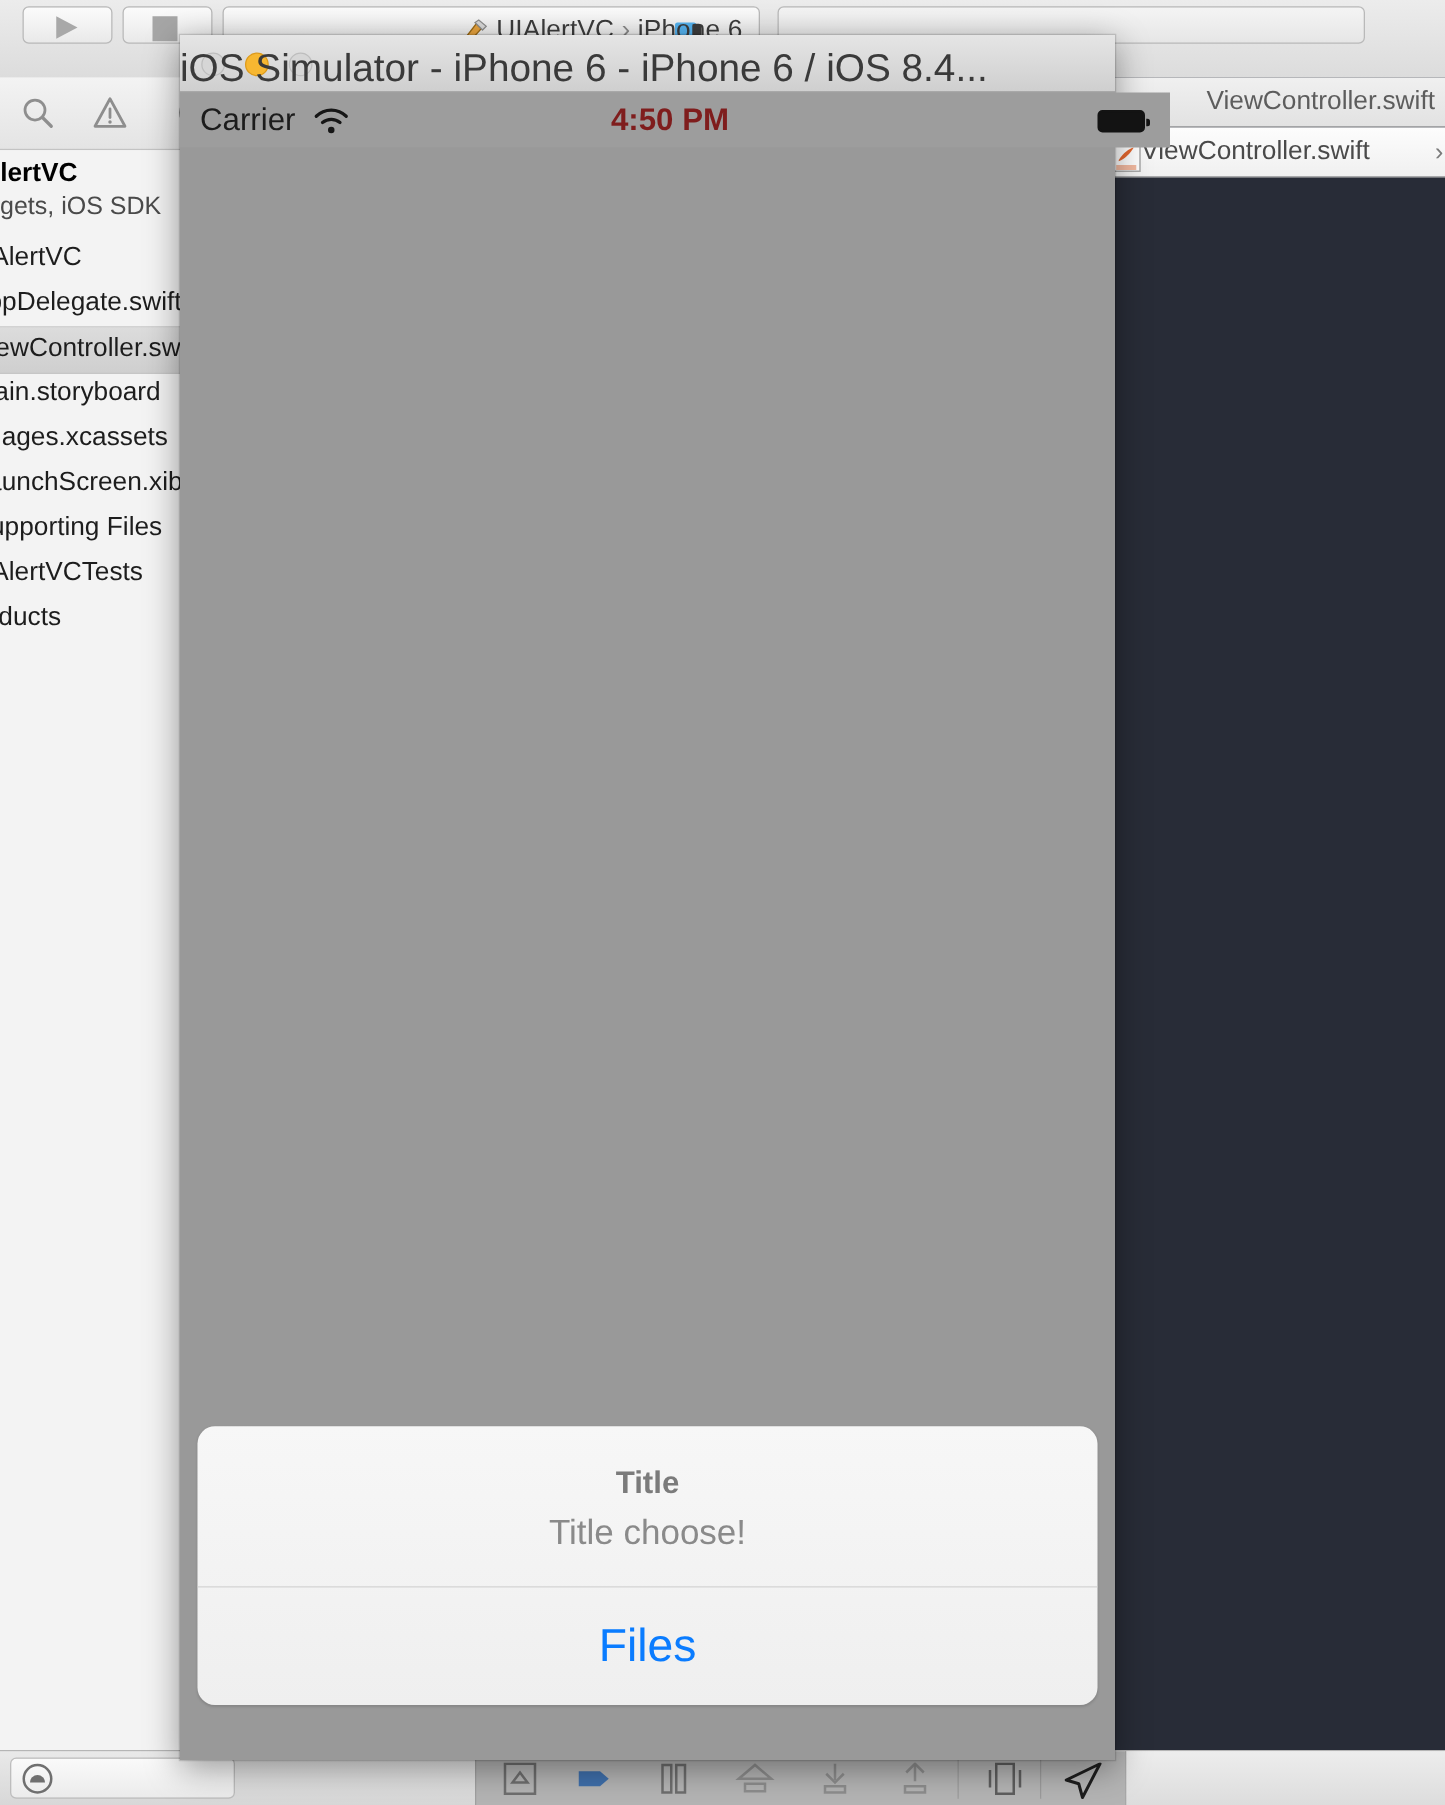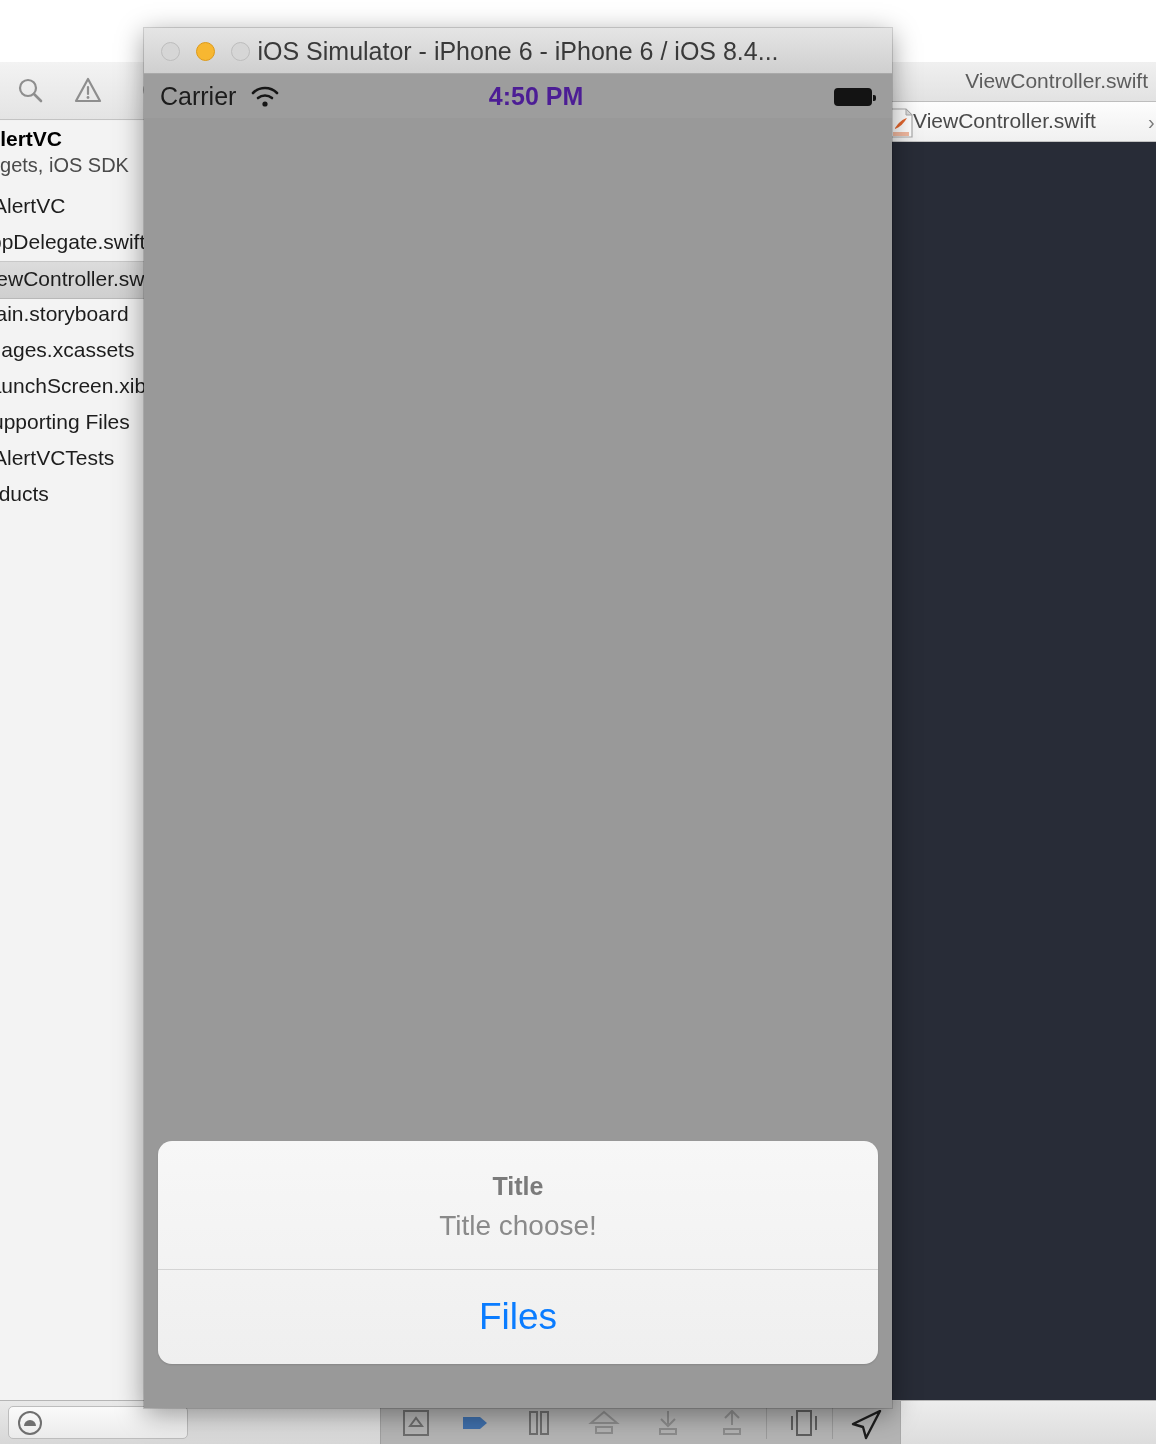--- a/index.html
+++ b/index.html
@@ -278,50 +278,51 @@
     border-radius: 50%;
     box-sizing: border-box;
   }
   #tl-close    { left: 17px; background: #d6d6d6; border: 1px solid #bdbdbd; }
   #tl-minimize { left: 52px; background: #f7b731; border: 1px solid #dd9a19; }
   #tl-zoom     { left: 87px; background: #d6d6d6; border: 1px solid #bdbdbd; }
   #sim-title {
     position: absolute;
     left: 0; top: 9px;
     width: 748px;
-    text-align: center;
-    font-size: 25px;
+    text-align: left;
+    font-size: 31px;
     color: #3a3a3a;
     white-space: nowrap;
   }
 
   #sim-statusbar {
     position: absolute;
     left: 0; top: 46px;
     width: 748px; height: 44px;
     background: #9d9d9d;
+    padding-left: 44px;
   }
   #sb-carrier {
     position: absolute;
     left: 16px; top: 8px;
     font-size: 25px;
     color: #1c1c1c;
     white-space: nowrap;
   }
   #sb-wifi {
     position: absolute;
     left: 107px; top: 12px;
   }
   #sb-time {
     position: absolute;
     left: 0; top: 8px;
     width: 784px;
     text-align: center;
     font-size: 25px;
-    color: #4c1d95;
+    color: #7f1d1d;
     font-weight: bold;
   }
   #sb-battery {
     position: absolute;
     right: 20px; top: 14px;
     width: 38px; height: 18px;
     border: 2px solid #131313;
     border-radius: 4px;
     background: #131313;
     box-sizing: border-box;
@@ -397,20 +398,46 @@
     font-weight: bold;
     color: #0a7cff;
     cursor: pointer;
   }
 </style>
 </head>
 <body>
 
 <div id="xcode-window">
 
+  <div id="xcode-toolbar">
+
+    <div class="tb-capsule" id="run-button">
+      <span class="tri-play"></span>
+    </div>
+
+    <div class="tb-capsule" id="stop-button">
+      <span class="sq-stop"></span>
+    </div>
+
+    <div class="tb-capsule" id="scheme-capsule">
+      <svg id="xcode-app-icon" viewBox="0 0 22 20">
+        <path d="M2 17 L12 4 L16 8 L6 19 Z" fill="#e8a33d" stroke="#9c6b16" stroke-width="1"></path>
+        <path d="M11 3 L17 9 L20 6 L14 1 Z" fill="#d9d9d9" stroke="#8e8e8e" stroke-width="1"></path>
+      </svg>
+      <svg id="device-icon" viewBox="0 0 25 20">
+        <rect x="1" y="2" width="17" height="16" rx="2" fill="#55b3f0"></rect>
+        <rect x="15" y="3" width="7" height="15" rx="2" fill="#3c3c3c"></rect>
+      </svg>
+      <span id="scheme-text"><span>UIAlertVC</span><span id="scheme-sep"> ›  </span><span>     iPhone 6</span></span>
+    </div>
+
+    <div class="tb-capsule" id="status-capsule">
+      
+    </div>
+  </div>
 
   <div id="navigator">
     <div id="nav-filter-bar">
       <svg class="nav-ic" id="nav-icon-search" width="28" height="28" viewBox="0 0 28 28">
         <circle cx="12" cy="12" r="8" fill="none" stroke="#8e8e8e" stroke-width="2.2"></circle>
         <line x1="18" y1="18" x2="25" y2="25" stroke="#8e8e8e" stroke-width="2.6" stroke-linecap="round"></line>
       </svg>
       <svg class="nav-ic" id="nav-icon-warning" width="28" height="28" viewBox="0 0 28 28">
         <path d="M14 3 L26 25 L2 25 Z" fill="none" stroke="#8e8e8e" stroke-width="2.2" stroke-linejoin="round"></path>
         <line x1="14" y1="11" x2="14" y2="18" stroke="#8e8e8e" stroke-width="2.2" stroke-linecap="round"></line>

